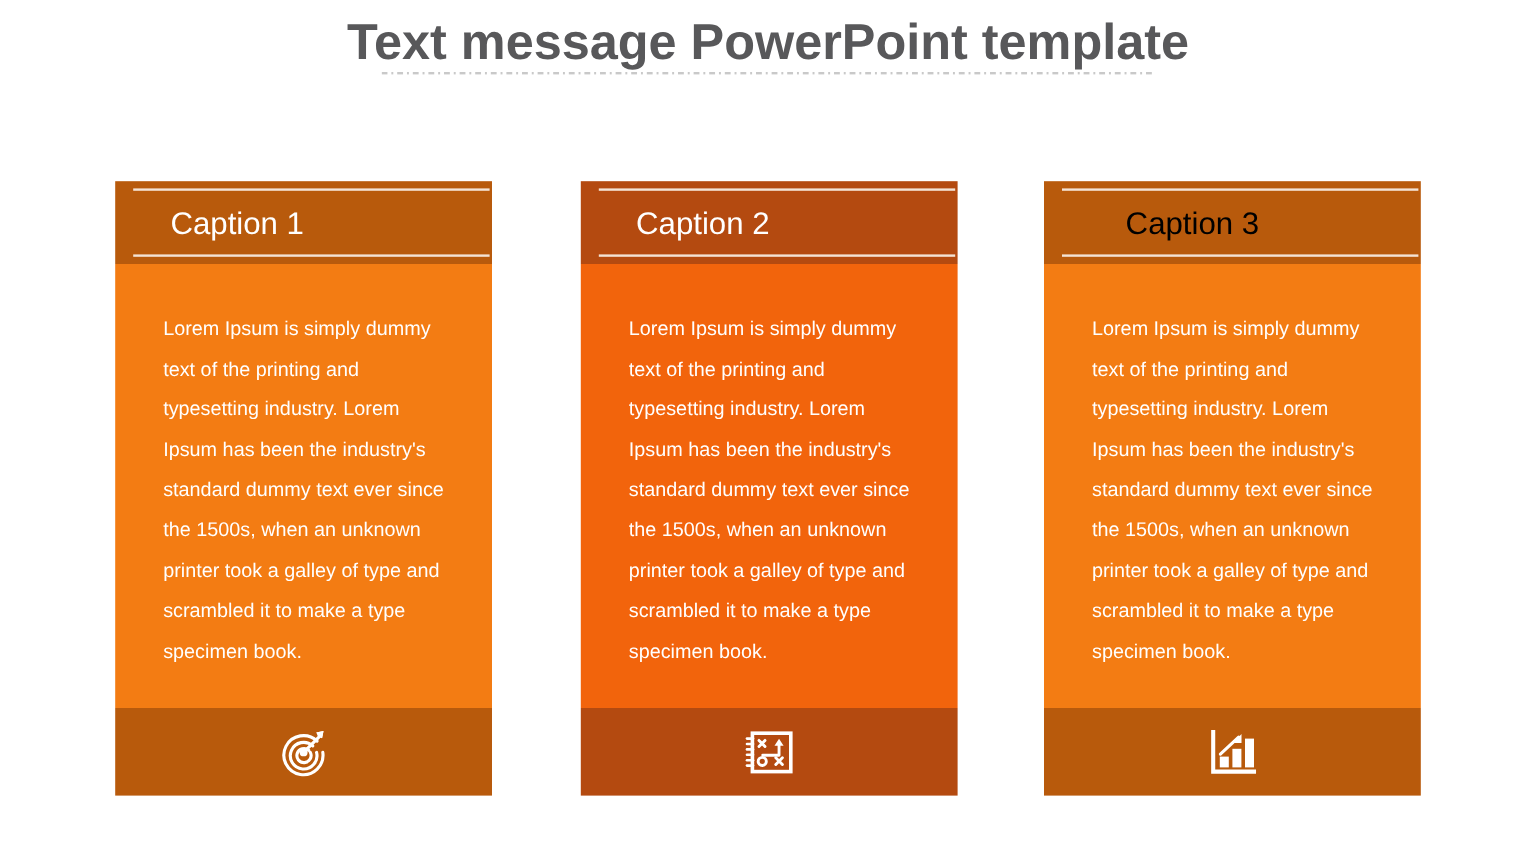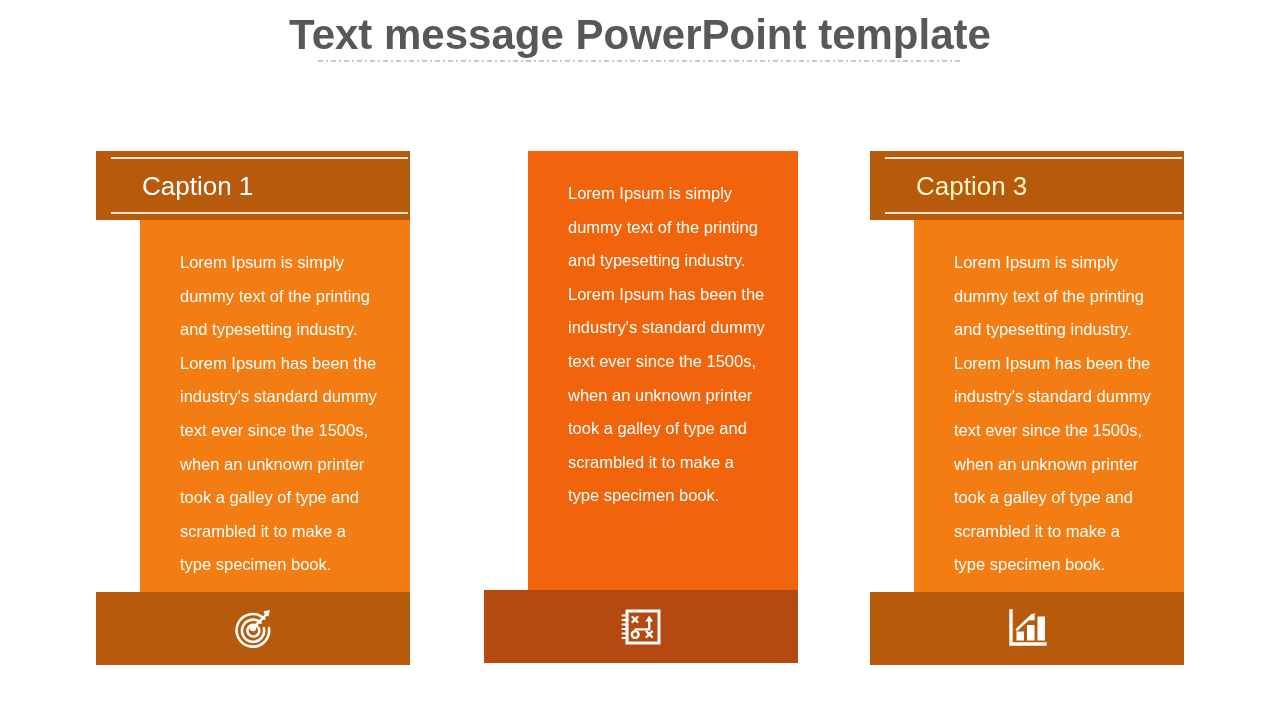--- a/index.html
+++ b/index.html
@@ -97,22 +97,21 @@
     line-height: 30px;
     color: #ffffff;
     font-weight: 400;
     white-space: nowrap;
   }
 
   
   .card-body {
     flex: 1 1 auto;
     box-sizing: border-box;
-    padding: 26px 30px 10px 40px;
-    margin-left: 44px;
+    padding: 38px 30px 10px 40px;
   }
   .body-text {
     font-size: 16.5px;
     line-height: 33.6px;
     color: #ffffff;
     font-weight: 400;
     margin: 0;
     text-align: left;
   }
 
@@ -169,20 +168,25 @@
               <line x1="24" y1="24" x2="38.4" y2="9.6"></line>
             </g>
             <path d="M34.6 7.4 L40.6 6.2 L39.4 12.2 L36.0 11.0 Z" fill="#ffffff"></path>
             <path d="M39.4 12.2 L40.6 6.2 L34.6 7.4" fill="#ffffff"></path>
           </svg>
         </span>
       </div>
     </div>
 
     <div class="card card-2">
+      <div class="card-header" style="background: rgb(180, 74, 16);">
+        <div class="rule top" style="background: rgb(244, 227, 212);"></div>
+        <div class="rule bottom" style="background: rgb(244, 227, 212);"></div>
+        <div class="caption-text" style="color: rgb(255, 255, 255);">Caption 2</div>
+      </div>
       <div class="card-body" style="background: rgb(242, 100, 12);">
         <p class="body-text" style="color: rgb(255, 255, 255);">Lorem Ipsum is simply dummy text of the printing and typesetting industry. Lorem Ipsum has been the industry's standard dummy text ever since the 1500s, when an unknown printer took a galley of type and scrambled it to make a type specimen book.</p>
       </div>
       <div class="card-footer" style="background: rgb(180, 74, 16);">
         <span class="icon-wrap">
           <svg viewBox="0 0 48 48" aria-hidden="true">
 
             <g stroke="#ffffff" stroke-width="2.2" stroke-linecap="round">
               <line x1="5.5" y1="12.5" x2="10.5" y2="12.5"></line>
               <line x1="5.5" y1="17" x2="10.5" y2="17"></line>
@@ -210,21 +214,21 @@
             <path d="M32.2 12.6 L36.0 18.4 L28.4 18.4 Z" fill="#ffffff"></path>
           </svg>
         </span>
       </div>
     </div>
 
     <div class="card card-3">
       <div class="card-header" style="background: rgb(184, 90, 12);">
         <div class="rule top" style="background: rgb(244, 227, 212);"></div>
         <div class="rule bottom" style="background: rgb(244, 227, 212);"></div>
-        <div class="caption-text" style="color: #fef9c3;">Caption 3</div>
+        <div class="caption-text" style="color: #000000; margin-left: 22px;">Caption 3</div>
       </div>
       <div class="card-body" style="background: rgb(243, 124, 19);">
         <p class="body-text" style="color: rgb(255, 255, 255);">Lorem Ipsum is simply dummy text of the printing and typesetting industry. Lorem Ipsum has been the industry's standard dummy text ever since the 1500s, when an unknown printer took a galley of type and scrambled it to make a type specimen book.</p>
       </div>
       <div class="card-footer" style="background: rgb(184, 90, 12);">
         <span class="icon-wrap">
           <svg viewBox="0 0 48 48" aria-hidden="true">
 
             <path d="M8 7 L8 40 L42 40" fill="none" stroke="#ffffff" stroke-width="3.4" stroke-linecap="square"></path>
 

